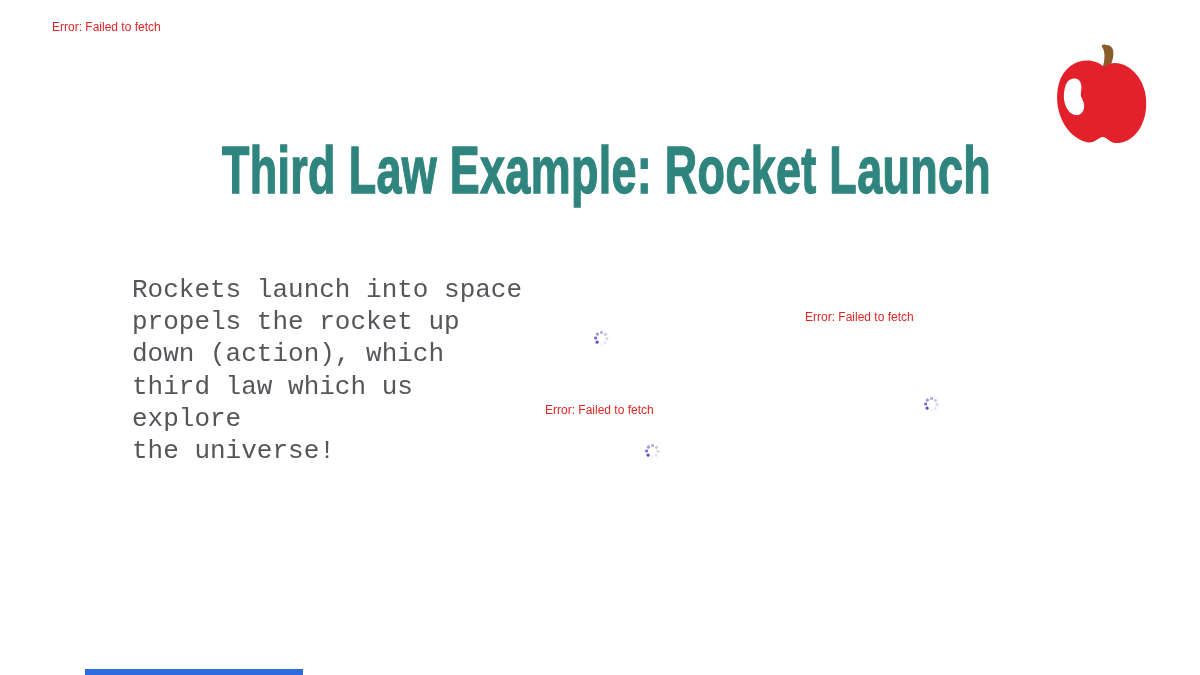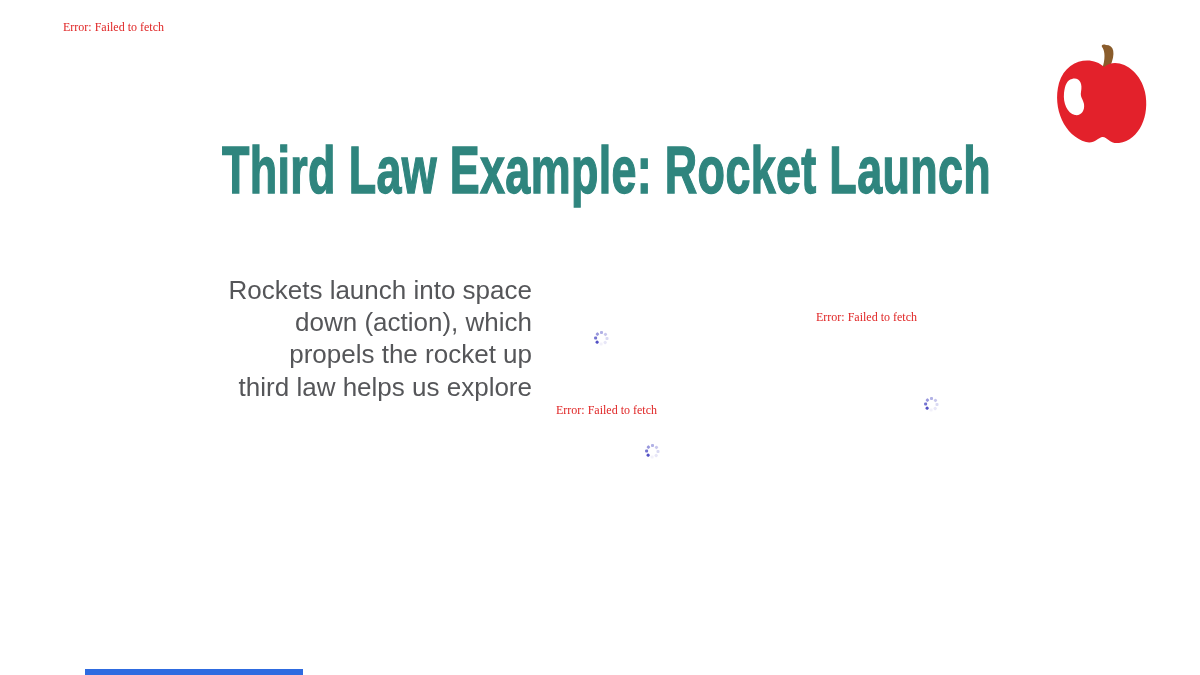--- a/index.html
+++ b/index.html
@@ -4,25 +4,24 @@
 <style>
   html,body{margin:0;padding:0;background:#ffffff;}
   .slide{
     position:relative;width:1200px;height:675px;background:#ffffff;
     overflow:hidden;font-family:"Liberation Sans",sans-serif;
   }
 
   
   .err{
     position:absolute;
-    font-family:Liberation Serif, serif;
+    font-family:Liberation Sans, sans-serif;
     font-size:12px;line-height:12px;
     color:var(--error,#e02525);
     white-space:nowrap;
-    margin-left:11px;
   }
   .err-1{left:52px;top:21px;}
   .err-2{left:545px;top:404px;}
   .err-3{left:805px;top:311px;}
 
   
   .title{
     position:absolute;left:13px;right:0;top:136px;margin:0;
     text-align:center;
     font-family:"Liberation Sans",sans-serif;
@@ -32,22 +31,22 @@
     color:var(--title,#2f857e);
     -webkit-text-stroke:1.4px var(--title,#2f857e);
     transform:scaleX(0.68);
     transform-origin:50% 50%;
     white-space:nowrap;
   }
 
   
   .body-text{
     position:absolute;left:132px;top:274px;width:400px;
-    text-align:right;
-    font-family:Liberation Sans, sans-serif;
+    text-align:left;
+    font-family:Liberation Mono, monospace;
     font-size:26px;line-height:32.2px;
     color:var(--body_text,#555659);
   }
 
   
   .apple{position:absolute;left:1052px;top:40px;width:100px;height:108px;}
 
   
   .spinner{
     position:absolute;width:16px;height:16px;
@@ -87,23 +86,24 @@
              C 88 99, 98 74, 93 51
              C 88 28, 65 15, 52 26 Z" style="fill:var(--apple_red,#E3212B)"></path>
 
     <path d="M20 38 C 27 36, 31 42, 29 51 C 28 56, 31 58, 32 63 C 33 70, 29 75, 23 74 C 15 72, 11 62, 12 52 C 13 44, 15 39, 20 38 Z" style="fill:var(--apple_highlight,#FFFFFF)"></path>
   </svg>
 
   <h1 class="title">Third Law Example: Rocket Launch</h1>
 
   <div class="body-text">
     <div>Rockets launch into space</div>
+    <div>propels the rocket up</div>
     <div>down (action), which</div>
-    <div>propels the rocket up</div>
-    <div>third law helps us explore</div>
+    <div>third law which us explore</div>
+    <div>the universe!</div>
   </div>
 
   <div class="spinner s1">
       <span class="dot" style="transform: rotate(135deg) translate(5.5px); opacity: 1;"></span>
       <span class="dot" style="transform: rotate(180deg) translate(5.5px); opacity: 0.8;"></span>
       <span class="dot" style="transform: rotate(225deg) translate(5.5px); opacity: 0.6;"></span>
       <span class="dot" style="transform: rotate(270deg) translate(5.5px); opacity: 0.45;"></span>
       <span class="dot" style="transform: rotate(315deg) translate(5.5px); opacity: 0.32;"></span>
       <span class="dot" style="transform: rotate(360deg) translate(5.5px); opacity: 0.22;"></span>
       <span class="dot" style="transform: rotate(405deg) translate(5.5px); opacity: 0.14;"></span>

